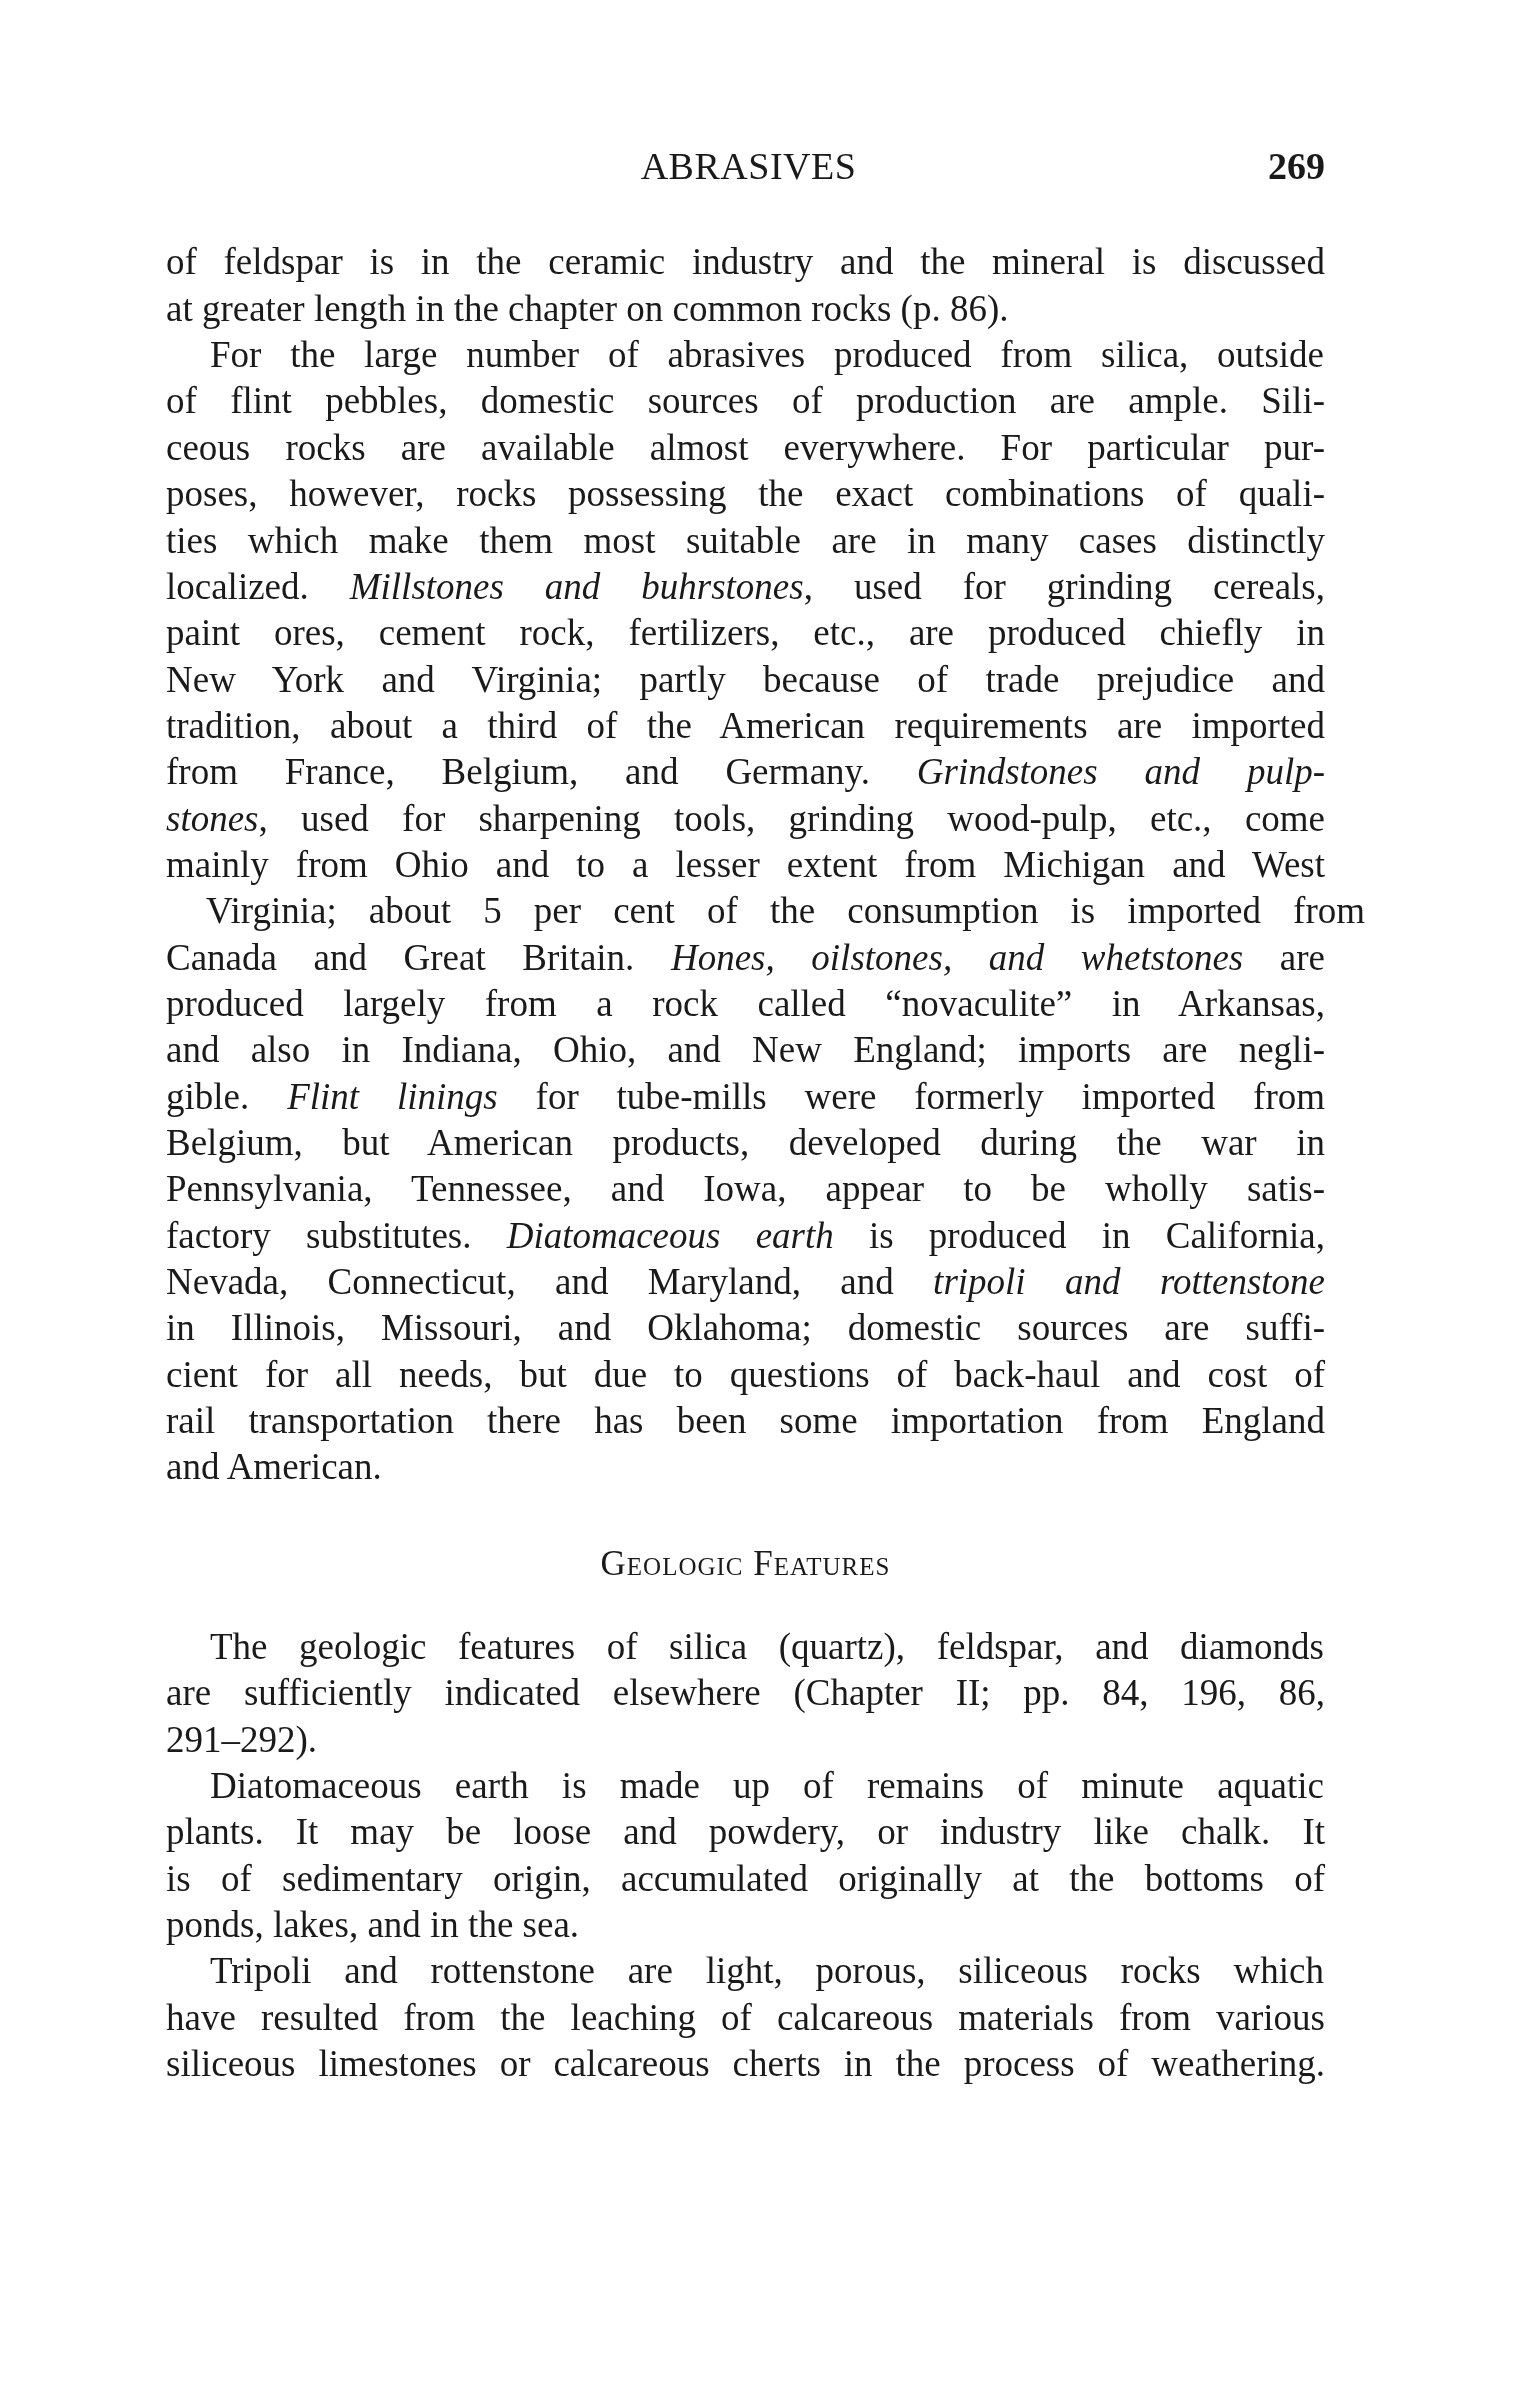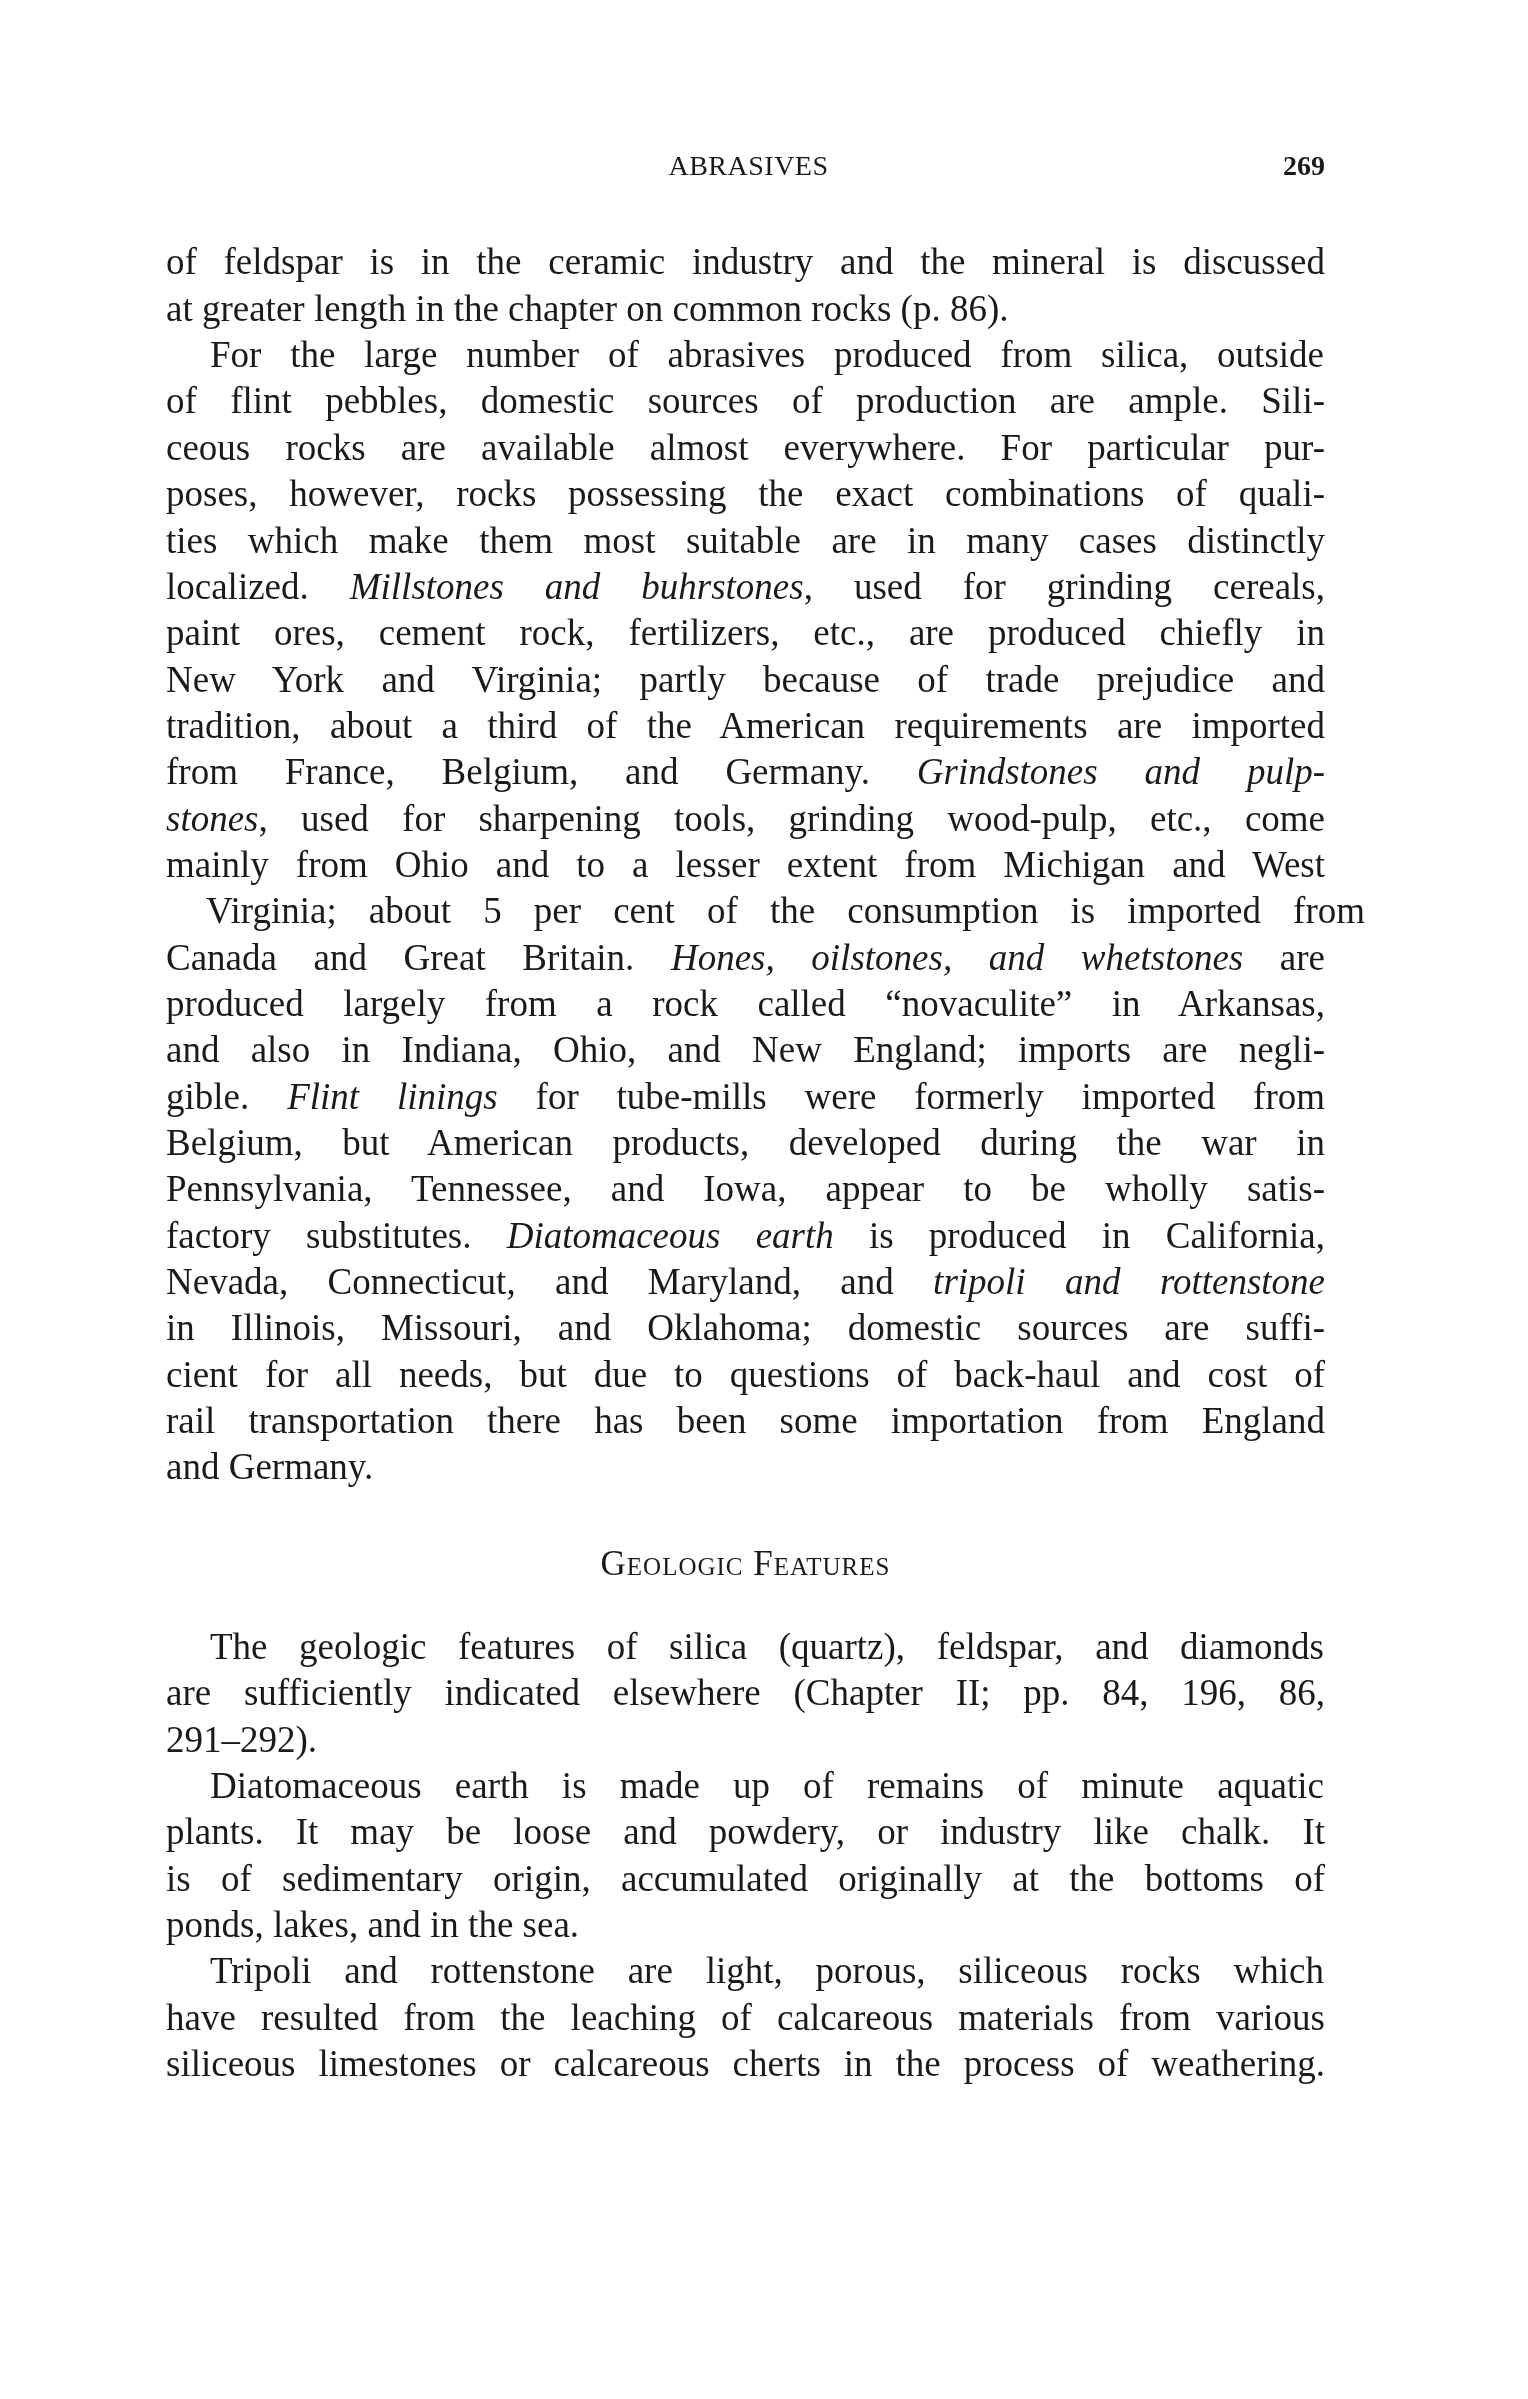--- a/index.html
+++ b/index.html
@@ -1,18 +1,18 @@
 <!DOCTYPE html>
 <html><head>
 <meta charset="utf-8">
 <style>
   html, body { margin: 0; padding: 0; background: #ffffff; }
   body { width: 1528px; height: 2399px; position: relative; overflow: hidden;
          font-family: "Liberation Serif", "DejaVu Serif", serif; color: #1a1a1a; }
-  .running-head { position: absolute; top: 145px; font-size: 28px; line-height: 42px; }
+  .running-head { position: absolute; top: 145px; font-size: 38px; line-height: 42px; }
   #head-title { left: 628px; width: 241px; text-align: center; letter-spacing: 0.5px; }
   #head-page { left: 1255px; width: 70px; text-align: right; font-weight: bold; }
   .line { position: absolute; left: 166px; width: 1159px; height: 46px;
           font-size: 37px; line-height: 46px; white-space: nowrap;
           text-align: justify; text-align-last: justify; }
   .line.indent { left: 210px; width: 1114px; }
   .line.last { text-align-last: left; }
   .line i, .it { font-style: italic; }
   .section-head { position: absolute; left: 166px; width: 1159px; top: 1543px;
                   font-size: 35px; line-height: 42px; text-align: center;
@@ -44,21 +44,21 @@
     <div class="line" style="top: 981px;"><span>produced largely from a rock called “novaculite” in Arkansas,</span></div>
     <div class="line" style="top: 1027px;"><span>and also in Indiana, Ohio, and New England; imports are negli-</span></div>
     <div class="line" style="top: 1074px;"><span>gible.  </span><span class="it">Flint linings</span><span> for tube-mills were formerly imported from</span></div>
     <div class="line" style="top: 1120px;"><span>Belgium, but American products, developed during the war in</span></div>
     <div class="line" style="top: 1166px;"><span>Pennsylvania, Tennessee, and Iowa, appear to be wholly satis-</span></div>
     <div class="line" style="top: 1213px;"><span>factory substitutes.  </span><span class="it">Diatomaceous earth</span><span> is produced in California,</span></div>
     <div class="line" style="top: 1259px;"><span>Nevada, Connecticut, and Maryland, and </span><span class="it">tripoli and rottenstone</span></div>
     <div class="line" style="top: 1305px;"><span>in Illinois, Missouri, and Oklahoma; domestic sources are suffi-</span></div>
     <div class="line" style="top: 1352px;"><span>cient for all needs, but due to questions of back-haul and cost of</span></div>
     <div class="line" style="top: 1398px;"><span>rail transportation there has been some importation from England</span></div>
-    <div class="line last" style="top: 1444px;"><span>and Germany.</span></div>
+    <div class="line last" style="top: 1444px;"><span>and American.</span></div>
     <div class="line indent" style="top: 1624px;"><span>The geologic features of silica (quartz), feldspar, and diamonds</span></div>
     <div class="line" style="top: 1670px;"><span>are sufficiently indicated elsewhere (Chapter II; pp. 84, 196, 86,</span></div>
     <div class="line last" style="top: 1717px;"><span>291–292).</span></div>
     <div class="line indent" style="top: 1763px;"><span>Diatomaceous earth is made up of remains of minute aquatic</span></div>
     <div class="line" style="top: 1809px;"><span>plants.  It may be loose and powdery, or industry like chalk.  It</span></div>
     <div class="line" style="top: 1856px;"><span>is of sedimentary origin, accumulated originally at the bottoms of</span></div>
     <div class="line last" style="top: 1902px;"><span>ponds, lakes, and in the sea.</span></div>
     <div class="line indent" style="top: 1948px;"><span>Tripoli and rottenstone are light, porous, siliceous rocks which</span></div>
     <div class="line" style="top: 1995px;"><span>have resulted from the leaching of calcareous materials from various</span></div>
     <div class="line" style="top: 2041px;"><span>siliceous limestones or calcareous cherts in the process of weathering.</span></div>

